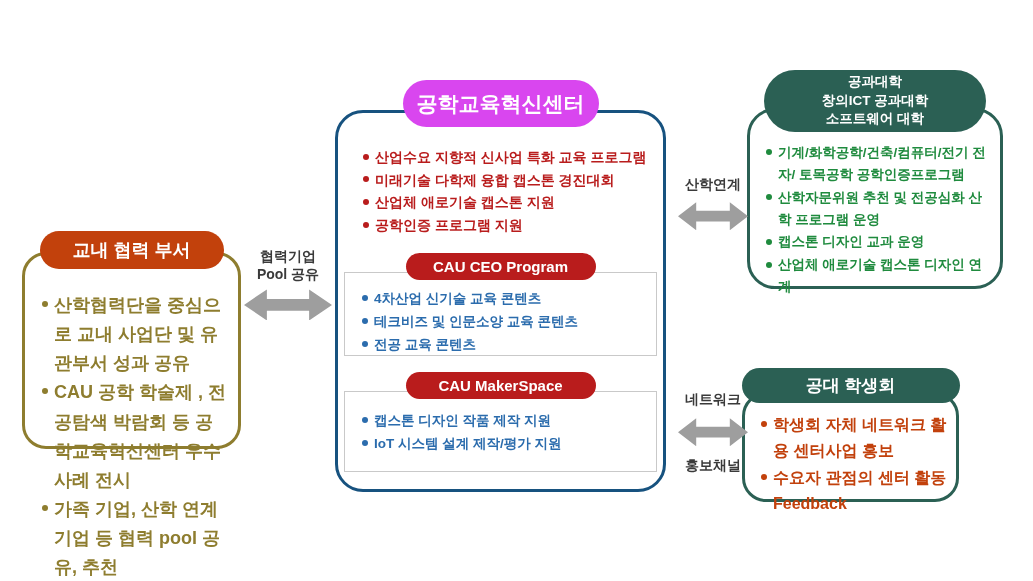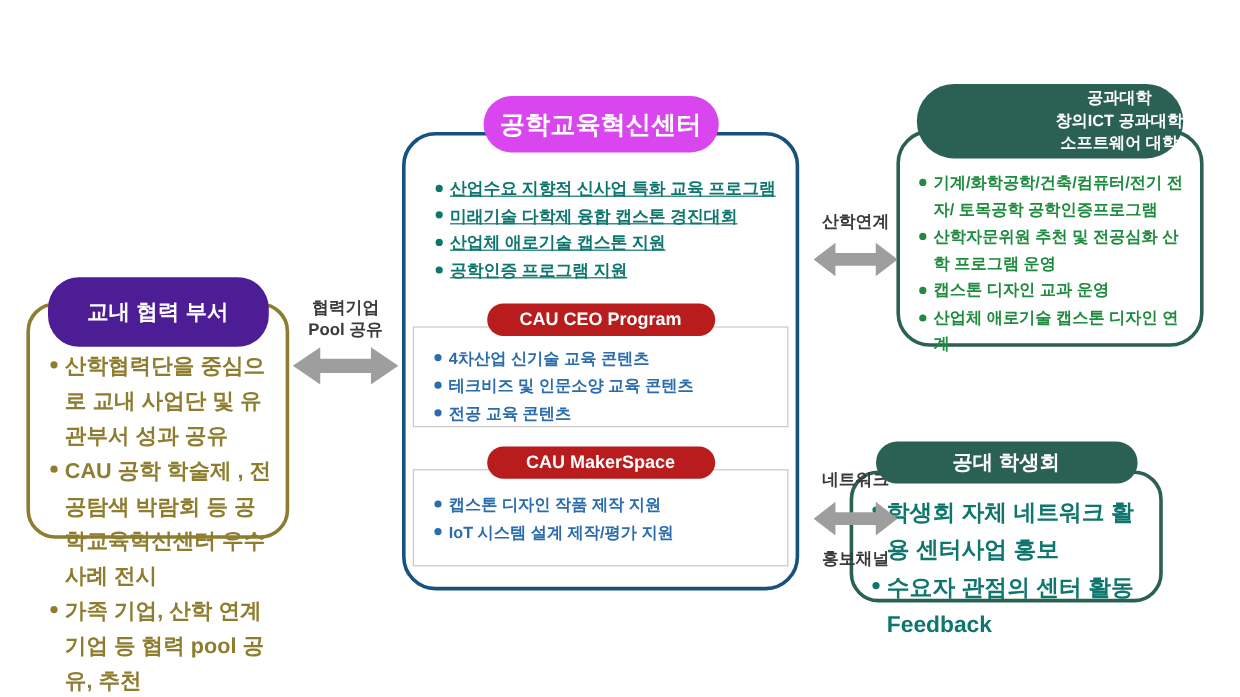--- a/index.html
+++ b/index.html
@@ -5,47 +5,47 @@
   html,body{margin:0;padding:0;background:#ffffff;}
   body{font-family:"Liberation Sans","DejaVu Sans",sans-serif;}
   .canvas{position:relative;width:1033px;height:581px;background:#ffffff;overflow:hidden;}
 
   .box{position:absolute;background:#ffffff;box-sizing:border-box;}
   .pill{position:absolute;left:50%;transform:translateX(-50%);display:flex;align-items:center;justify-content:center;
         color:#ffffff;font-weight:700;text-align:center;white-space:pre-line;box-sizing:border-box;z-index:2;}
 
   
   .box-olive{left:22px;top:252px;width:219px;height:197px;border:3px solid #8E7D2F;border-radius:24px;}
-  .pill-olive{width:184px;height:58px;top:-24px;background:#4c1d95;border-radius:26px;font-size:18px;}
+  .pill-olive{width:184px;height:38px;top:-24px;background:#c2410c;border-radius:26px;font-size:18px;}
 
   
   .box-blue{left:335px;top:110px;width:331px;height:382px;border:3px solid #17527F;border-radius:28px;}
   .pill-blue-main{width:196px;height:47px;top:-33px;background:#d946ef;border-radius:24px;font-size:21px;}
 
   .subbox{position:absolute;left:6px;width:313px;background:#ffffff;border:1px solid #C9C9C9;box-sizing:border-box;}
   .subbox-ceo{top:159px;height:84px;}
   .subbox-maker{top:278px;height:81px;}
   .pill-blue-sub{width:190px;height:27px;top:-20px;background:#b91c1c;border-radius:14px;font-size:15px;}
 
   
   .box-teal-top{left:747px;top:108px;width:256px;height:181px;border:3px solid #2B6054;border-radius:28px;}
-  .pill-teal-top{width:222px;height:62px;top:-41px;background:#2B6054;border-radius:31px;font-size:13.5px;line-height:1.4;justify-content:flex-end;}
-  .box-teal-bottom{left:708px;top:392px;width:261px;height:110px;border:3px solid #2B6054;border-radius:24px;}
+  .pill-teal-top{width:222px;height:62px;top:-41px;background:#2B6054;border-radius:31px;font-size:13.5px;line-height:1.4;}
+  .box-teal-bottom{left:742px;top:392px;width:217px;height:110px;border:3px solid #2B6054;border-radius:24px;}
   .pill-teal-bottom{width:218px;height:35px;top:-27px;background:#2B6054;border-radius:18px;font-size:17px;}
 
   
   ul.blist{list-style:none;margin:0;}
   .blist li{position:relative;padding-left:13px;font-weight:600;}
   .blist li::before{content:"";position:absolute;left:1px;top:0.55em;width:6px;height:6px;border-radius:50%;background:currentColor;}
 
   .list-olive{padding:36px 10px 0 16px;font-size:18px;line-height:1.62;color:#8E7D2F;}
-  .list-blue{padding:33px 14px 0 24px;font-size:14px;line-height:1.62;color:#0f766e;text-decoration:underline;}
+  .list-blue{padding:33px 14px 0 24px;font-size:14px;line-height:1.62;color:#b91c1c;}
   .list-blue-sub{padding:15px 8px 0 16px;font-size:13.5px;line-height:1.7;color:#2B6CAD;}
   .list-green-top{padding:31px 8px 0 15px;font-size:13.5px;line-height:1.62;color:#1F8B3E;}
-  .list-green-bottom{padding:17px 6px 0 15px;font-size:19px;line-height:1.65;color:#0f766e;}
+  .list-green-bottom{padding:17px 6px 0 15px;font-size:16px;line-height:1.65;color:#c2410c;}
   .list-green-top li{margin-bottom:1px;}
 
   
   .connector{position:absolute;text-align:center;font-weight:700;font-size:14px;line-height:1.3;color:#3A3A3A;z-index:1;}
   .conn-label{white-space:pre-line;}
   .dbl-arrow{margin:6px auto;background:#9E9E9E;
     clip-path:polygon(0 50%,26% 0,26% 31%,74% 31%,74% 0,100% 50%,74% 100%,74% 69%,26% 69%,26% 100%);}
   .arrow-lg{width:88px;height:31px;}
   .arrow-sm{width:70px;height:28px;}
 </style>

